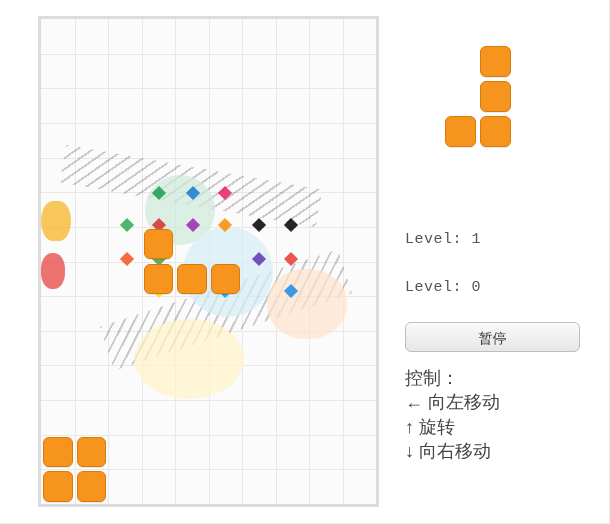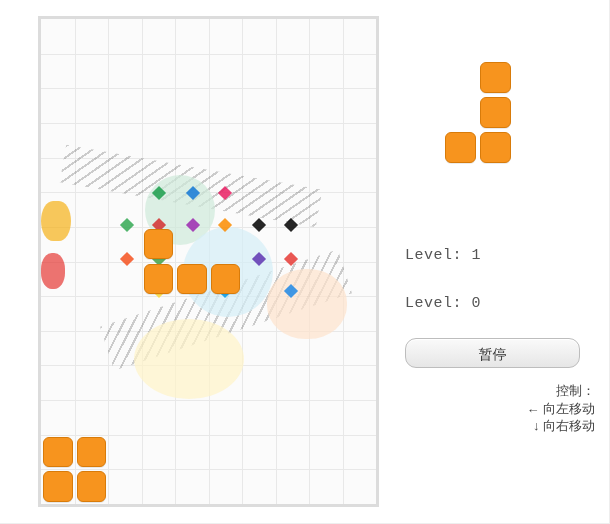--- a/index.html
+++ b/index.html
@@ -62,21 +62,21 @@
     box-sizing: border-box;
     border-radius: 6px;
     background: #f7941e;
     border: 1px solid #d87b0a;
     box-shadow: 0 1px 0 rgba(0,0,0,0.08);
   }
 
   .sidebar {
     position: absolute;
     left: 405px;
-    top: 32px;
+    top: 16px;
     width: 190px;
   }
 
   .preview {
     position: relative;
     width: 120px;
     height: 140px;
     margin-left: 20px;
   }
   .preview .cell { }
@@ -92,35 +92,34 @@
 
   .btn {
     display: block;
     width: 175px;
     height: 30px;
     line-height: 28px;
     text-align: center;
     margin-top: 10px;
     background: linear-gradient(#fafafa, #e6e6e6);
     border: 1px solid #bdbdbd;
-    border-radius: 11px;
+    border-radius: 6px;
     font-size: 14px;
     color: #333;
     box-shadow: 0 1px 0 #fff inset;
     cursor: pointer;
     font-family: inherit;
   }
 
   .controls {
     margin-top: 14px;
-    font-size: 13px;
+    font-size: 18px;
     color: #444;
     line-height: 1.35;
     white-space: nowrap;
-    text-align: right;
   }
 </style>
 </head>
 <body>
 
 <div class="app">
 
   <div class="board-wrap">
     <div class="board" id="board">
         <div class="vline" style="left: 33.5px;"></div>
@@ -198,17 +197,18 @@
         <span>Level:</span>
         <span>0</span>
       </div>
     </div>
 
     <button class="btn">暂停</button>
 
     <div class="controls">
       <div>控制：</div>
       <div>← 向左移动</div>
+      <div>↑ 旋转</div>
       <div>↓ 向右移动</div>
     </div>
   </div>
 
 </div>
 
 </body></html>

